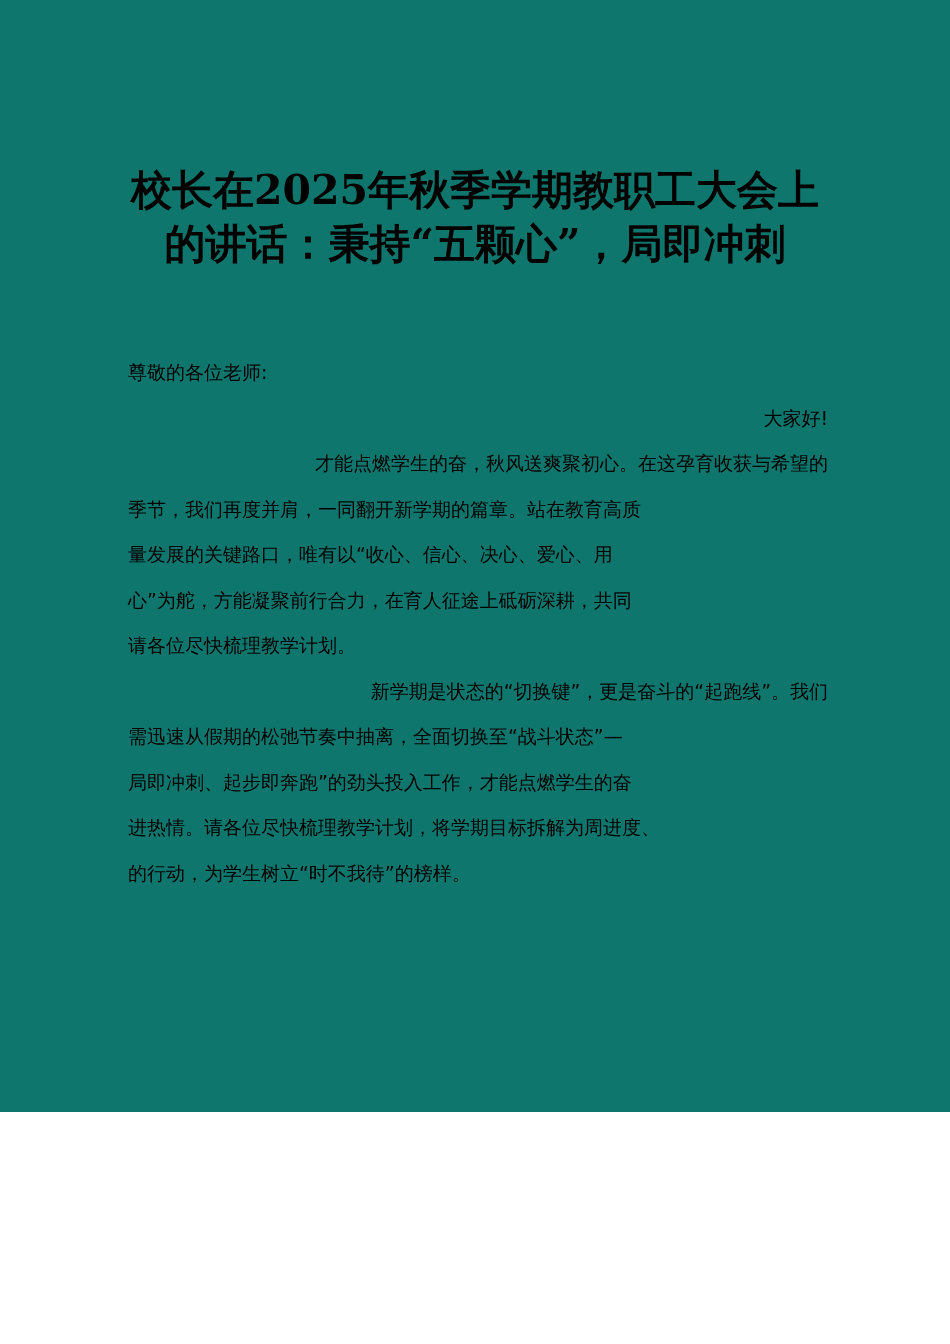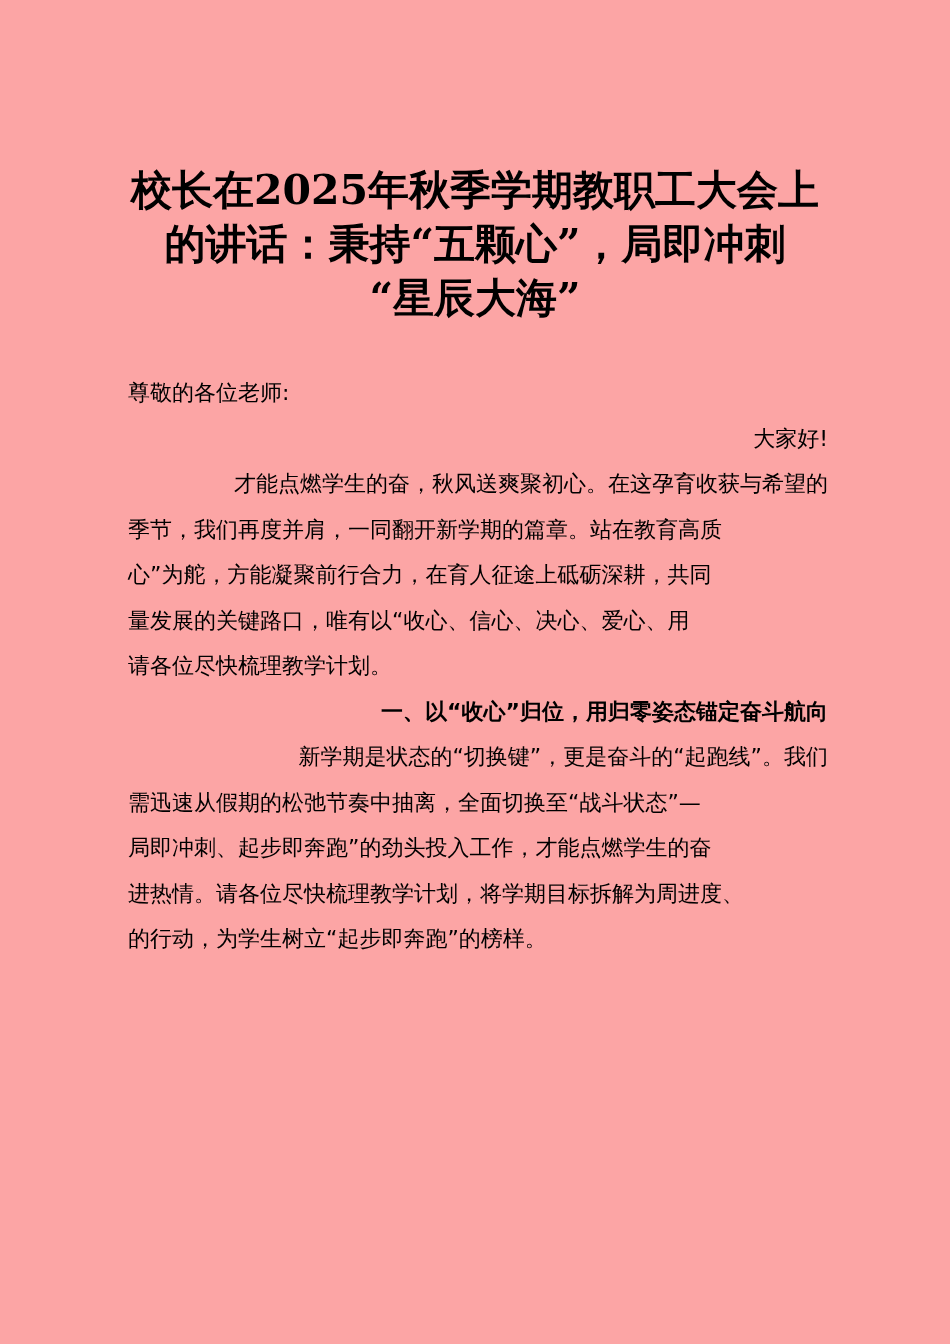--- a/index.html
+++ b/index.html
@@ -13,46 +13,46 @@
       position: relative;
       overflow: hidden;
       color: #000000;
       font-family: "DejaVu Serif", "Liberation Serif", serif;
     }
     .page {
       position: absolute;
       left: 0;
       top: 0;
       width: 950px;
-      height: 1344px;
-      background: #fca5a5;
+      height: 1112px;
+      background: #0f766e;
     }
     .title {
       position: absolute;
       left: 120px;
       width: 710px;
       top: 163px;
       text-align: center;
       font-family: "DejaVu Serif", "Liberation Serif", serif;
       font-weight: bold;
       font-size: 41px;
       line-height: 54px;
       letter-spacing: 0px;
     }
     .title .tline {
       display: block;
       white-space: nowrap;
     }
     .body-text {
       position: absolute;
       left: 128px;
-      top: 370px;
+      top: 350px;
       width: 700px;
       font-family: "DejaVu Sans", "Liberation Sans", sans-serif;
-      font-size: 22px;
+      font-size: 19px;
       line-height: 45.5px;
     }
     .line {
       display: block;
       white-space: nowrap;
       height: 45.5px;
     }
     .indent {
       padding-left: 33px;
       text-align: right;
@@ -67,42 +67,40 @@
     }
   </style>
 </head>
 <body>
 
 <div class="page">
 
   <div class="title">
     <span class="tline">校长在2025年秋季学期教职工大会上</span>
     <span class="tline">的讲话：秉持“五颗心”，局即冲刺</span>
-    <span class="tline">“星辰大海”</span>
   </div>
 
   <div class="body-text">
     <span class="line">尊敬的各位老师:</span>
     <span class="line indent">大家好!</span>
 
     <div>
       <span class="line indent">才能点燃学生的奋，秋风送爽聚初心。在这孕育收获与希望的</span>
       <span class="line">季节，我们再度并肩，一同翻开新学期的篇章。站在教育高质</span>
+      <span class="line">量发展的关键路口，唯有以“收心、信心、决心、爱心、用</span>
       <span class="line">心”为舵，方能凝聚前行合力，在育人征途上砥砺深耕，共同</span>
-      <span class="line">量发展的关键路口，唯有以“收心、信心、决心、爱心、用</span>
       <span class="line">请各位尽快梳理教学计划。</span>
     </div>
 
-    <span class="line indent heading">一、以“收心”归位，用归零姿态锚定奋斗航向</span>
 
     <div>
       <span class="line indent">新学期是状态的“切换键”，更是奋斗的“起跑线”。我们</span>
       <span class="line">需迅速从假期的松弛节奏中抽离，全面切换至“战斗状态”—</span>
       <span class="line">局即冲刺、起步即奔跑”的劲头投入工作，才能点燃学生的奋</span>
       <span class="line">进热情。请各位尽快梳理教学计划，将学期目标拆解为周进度、</span>
-      <span class="line">的行动，为学生树立“起步即奔跑”的榜样。</span>
+      <span class="line">的行动，为学生树立“时不我待”的榜样。</span>
     </div>
 
     <span class="gap"></span>
 
   </div>
 
 </div>
 
 </body></html>

